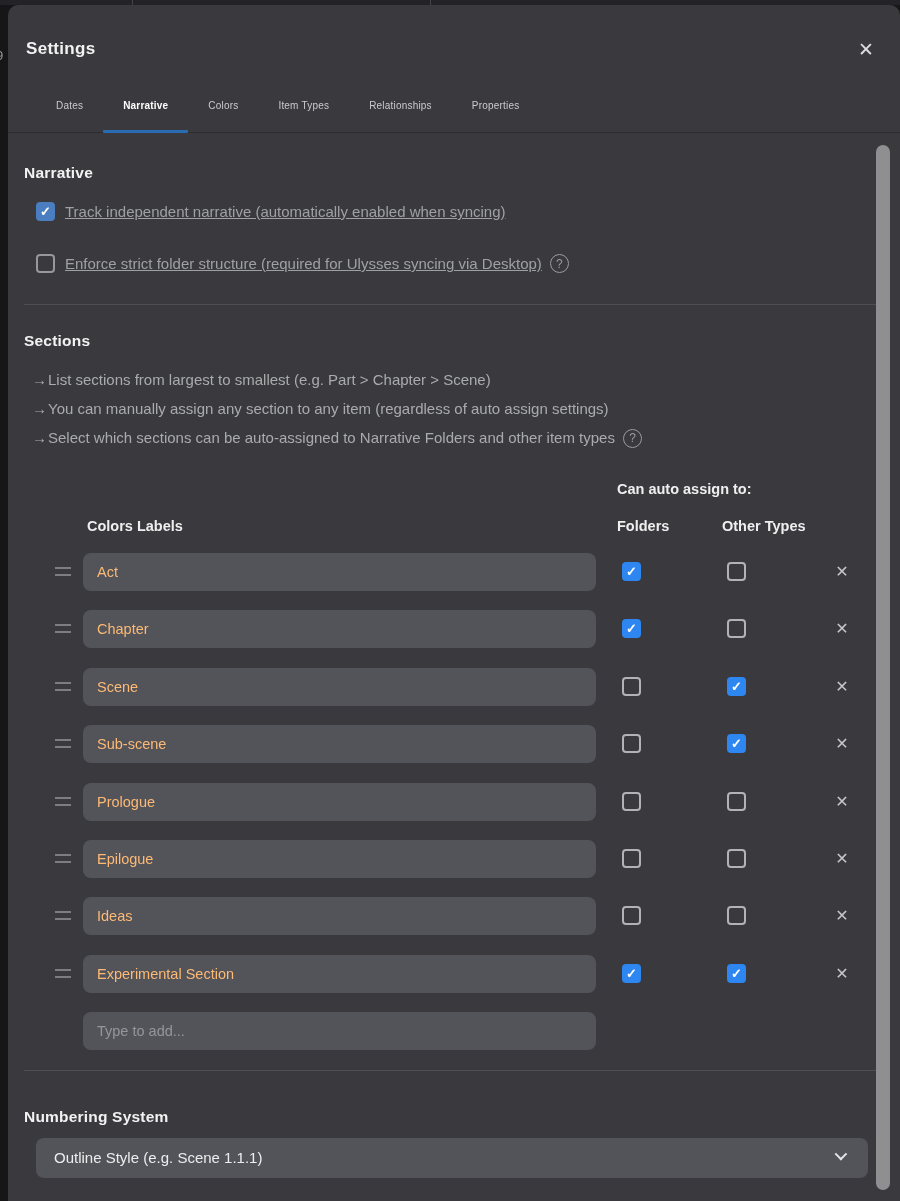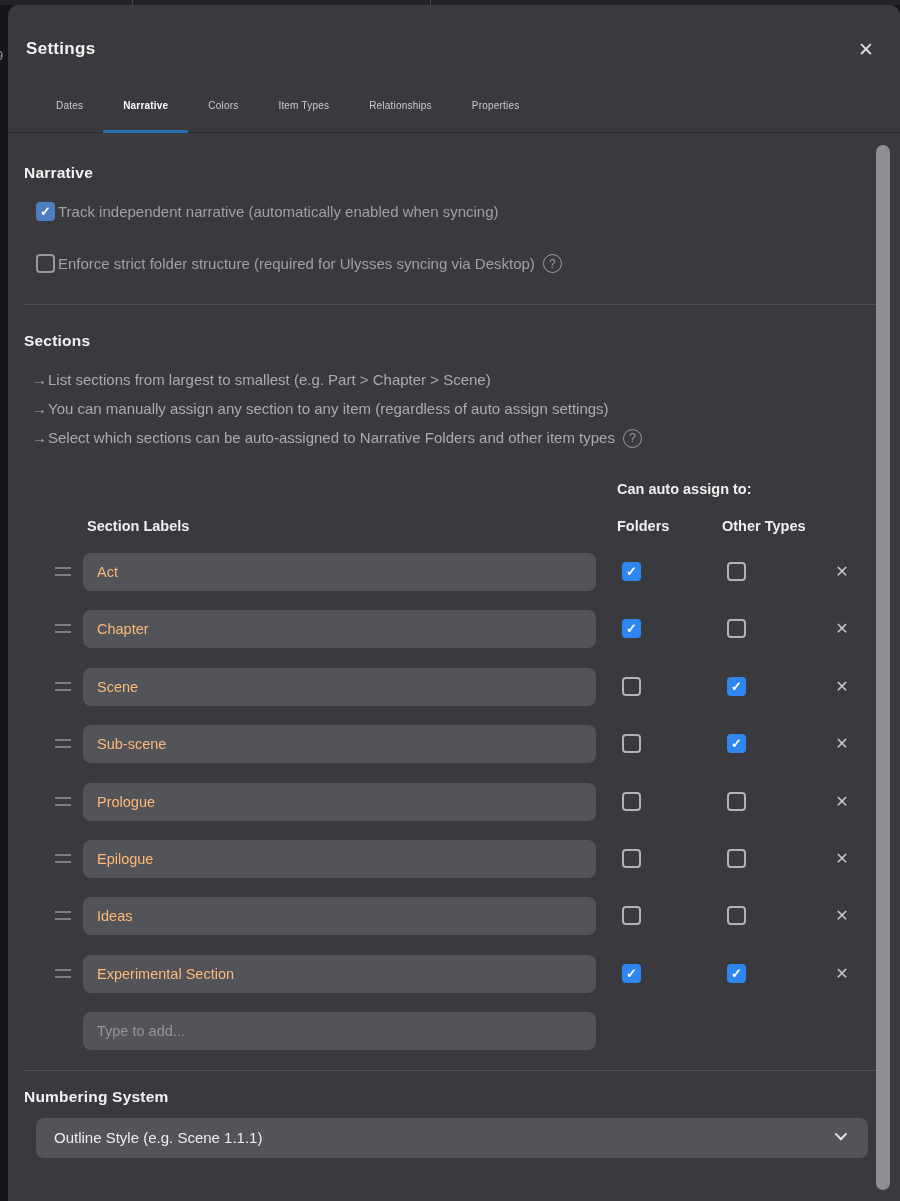--- a/index.html
+++ b/index.html
@@ -50,27 +50,27 @@
   .tab.active{color:#ffffff;font-weight:bold;}
   .tab.active::after{
     content:"";position:absolute;left:0;right:0;bottom:-1px;height:3px;
     background:var(--tab-underline);border-radius:1px;
   }
 
   .content{position:relative;}
   .section-heading{font-size:15.5px;font-weight:bold;color:var(--text-bright);line-height:19px;margin:0 0 0 16px;letter-spacing:.2px;}
   .h-narrative{margin-top:30px;}
   .h-sections{margin-top:26px;}
-  .h-numbering{margin-top:16px;}
+  .h-numbering{margin-top:36px;}
 
   
   .option-row{display:flex;align-items:center;margin-left:28px;}
   .option-row.first{margin-top:20px;}
   .option-row.second{margin-top:33px;}
-  .option-label{font-size:15px;color:var(--text-dim);margin-left:3px;line-height:19px;}
+  .option-label{font-size:15px;color:var(--text-dim);margin-left:10px;line-height:19px;text-decoration:underline;}
 
   .cb{width:19px;height:19px;border-radius:4px;flex:0 0 auto;cursor:pointer;
       display:inline-flex;align-items:center;justify-content:center;}
   .cb.unchecked{border:2px solid #b3b3b6;background:transparent;}
   .cb.checked{background:var(--accent-blue);}
   .cb.dim.checked{background:var(--accent-blue-dim);}
   .cb.dim.unchecked{border-color:#98989c;}
   .cb .check-glyph{color:#fff;font-size:13px;font-weight:bold;line-height:1;}
 
   .help-circle{
@@ -197,21 +197,21 @@
           <span class="arrow">→</span>
           <span>Select which sections can be auto-assigned to Narrative Folders and other item types</span>
           <span class="help-circle">?</span>
         </div>
       </div>
 
     <div class="tbl-group-header">
       <span class="pos-folders">Can auto assign to:</span>
     </div>
     <div class="tbl-cols">
-      <span class="pos-labels">Section Labels</span>
+      <span class="pos-labels">Colors Labels</span>
       <span class="pos-folders">Folders</span>
       <span class="pos-other">Other Types</span>
     </div>
 
     <div class="rows" id="rows">
         <div class="srow">
           <span class="drag-handle"></span>
           <input class="label-input" type="text" value="Act" style="">
           <span class="cb checked col-folders">
             <span class="check-glyph">✓</span>

